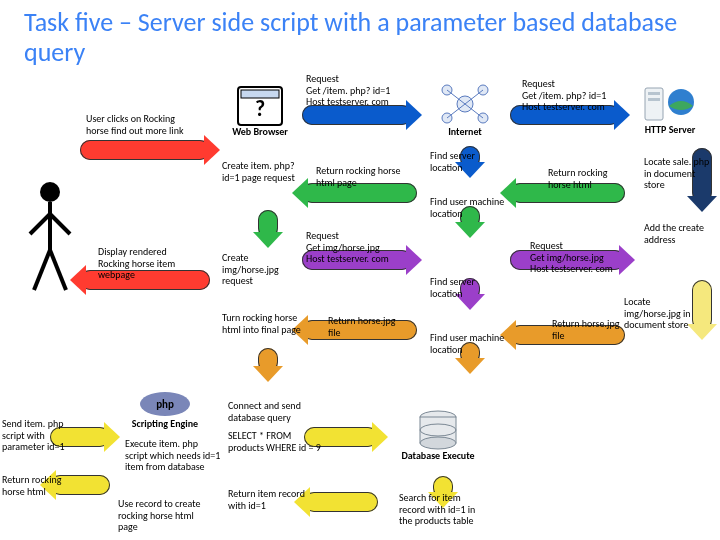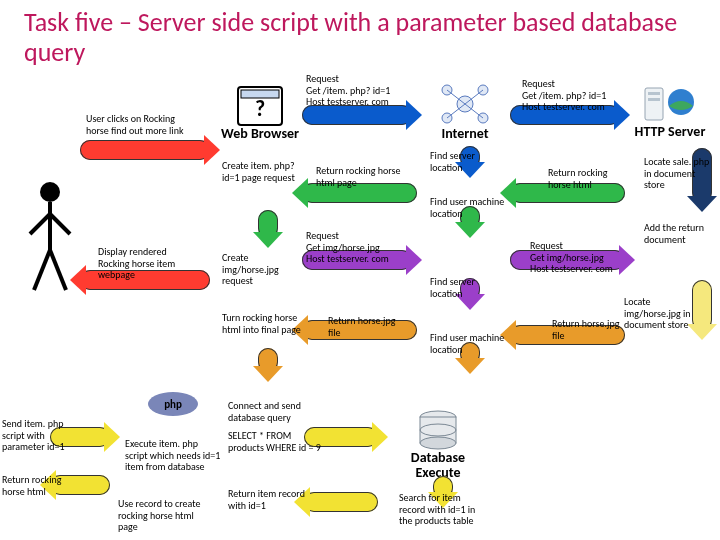--- a/index.html
+++ b/index.html
@@ -1,18 +1,18 @@
 <!DOCTYPE html>
 <html><head>
 <meta charset="utf-8">
 <style>
   body{margin:0;font-family:Calibri,Arial,sans-serif;background:#fff;width:720px;height:540px;position:relative;overflow:hidden}
-  .title{position:absolute;left:24px;top:8px;font-size:26px;line-height:1.15;color:#be185d}
+  .title{position:absolute;left:24px;top:8px;font-size:26px;line-height:1.15;color:#3b82f6}
   .node{position:absolute;text-align:center;font-weight:bold}
-  .node .label{font-size:14px;line-height:1.1}
+  .node .label{font-size:10px;line-height:1.1}
   .icon{display:block;margin:0 auto}
   .ann{position:absolute;font-size:10px;line-height:1.15;color:#000}
   .arrow{position:absolute;height:20px;border-radius:10px;box-shadow:inset 0 0 0 1px #333}
   .arrow::after{content:"";position:absolute;right:-10px;top:-5px;border-left:16px solid currentColor;border-top:15px solid transparent;border-bottom:15px solid transparent}
   .arrow.rev::after{right:auto;left:-10px;border-left:none;border-right:16px solid currentColor}
   .arrow.down{width:20px;height:auto}
   .arrow.down::after{right:auto;left:-5px;bottom:-10px;top:auto;border-top:16px solid currentColor;border-left:15px solid transparent;border-right:15px solid transparent;border-bottom:none}
   .red{background:#ff3b30;color:#ff3b30}
   .blue{background:#0a5bcc;color:#0a5bcc}
   .green{background:#2fb84a;color:#2fb84a}
@@ -76,25 +76,26 @@
 <div class="node" style="left:388px;top:410px;width:100px">
 <svg class="icon" width="44" height="40" viewBox="0 0 44 40">
   <ellipse cx="22" cy="7" rx="18" ry="6" fill="#e6e9ec" stroke="#7b8894"></ellipse>
   <rect x="4" y="7" width="36" height="26" fill="#e6e9ec" stroke="#7b8894"></rect>
   <ellipse cx="22" cy="33" rx="18" ry="6" fill="#d2d7dc" stroke="#7b8894"></ellipse>
   <ellipse cx="22" cy="20" rx="18" ry="6" fill="none" stroke="#7b8894"></ellipse>
 </svg>
 <div class="label">Database Execute</div>
 </div>
 
-<div class="node" style="left:128px;top:390px;width:90px">
+<div class="node" style="left:120px;top:390px;width:90px">
 <svg class="icon" width="54" height="28" viewBox="0 0 54 28">
   <ellipse cx="27" cy="14" rx="25" ry="12" fill="#7a86b8"></ellipse>
   <text x="27" y="18" font-size="11" fill="#000" text-anchor="middle" font-weight="bold">php</text>
 </svg>
+<div class="label">Scripting Engine</div>
 </div>
 
 <div class="arrow red" style="left:80px;top:140px;width:130px"></div>
 <div class="arrow blue" style="left:302px;top:105px;width:110px"></div>
 <div class="arrow blue" style="left:510px;top:105px;width:110px"></div>
 <div class="arrow green rev" style="left:510px;top:183px;width:115px"></div>
 <div class="arrow green rev" style="left:302px;top:183px;width:115px"></div>
 <div class="arrow purple" style="left:302px;top:250px;width:110px"></div>
 <div class="arrow purple" style="left:510px;top:250px;width:115px"></div>
 <div class="arrow orange rev" style="left:510px;top:325px;width:115px"></div>
@@ -119,21 +120,21 @@
 <div class="ann" style="left:86px;top:113px;width:110px">User clicks on Rocking horse find out more link</div>
 <div class="ann" style="left:222px;top:160px;width:78px">Create item. php? id=1 page request</div>
 <div class="ann" style="left:306px;top:73px;width:115px;white-space:pre-line">Request
 Get /item. php? id=1
 Host testserver. com</div>
 <div class="ann" style="left:430px;top:150px;width:70px">Find server location</div>
 <div class="ann" style="left:522px;top:78px;width:110px;white-space:pre-line">Request
 Get /item. php? id=1
 Host testserver. com</div>
 <div class="ann" style="left:644px;top:156px;width:72px">Locate sale. php in document store</div>
-<div class="ann" style="left:644px;top:222px;width:72px">Add the return document</div>
+<div class="ann" style="left:644px;top:222px;width:72px">Add the create address</div>
 <div class="ann" style="left:548px;top:167px;width:80px">Return rocking horse html</div>
 <div class="ann" style="left:430px;top:196px;width:80px">Find user machine location</div>
 <div class="ann" style="left:316px;top:165px;width:100px">Return rocking horse html page</div>
 <div class="ann" style="left:222px;top:252px;width:80px">Create img/horse.jpg request</div>
 <div class="ann" style="left:306px;top:230px;width:115px;white-space:pre-line">Request
 Get img/horse.jpg
 Host testserver. com</div>
 <div class="ann" style="left:430px;top:276px;width:70px">Find server location</div>
 <div class="ann" style="left:530px;top:240px;width:110px;white-space:pre-line">Request
 Get img/horse.jpg

